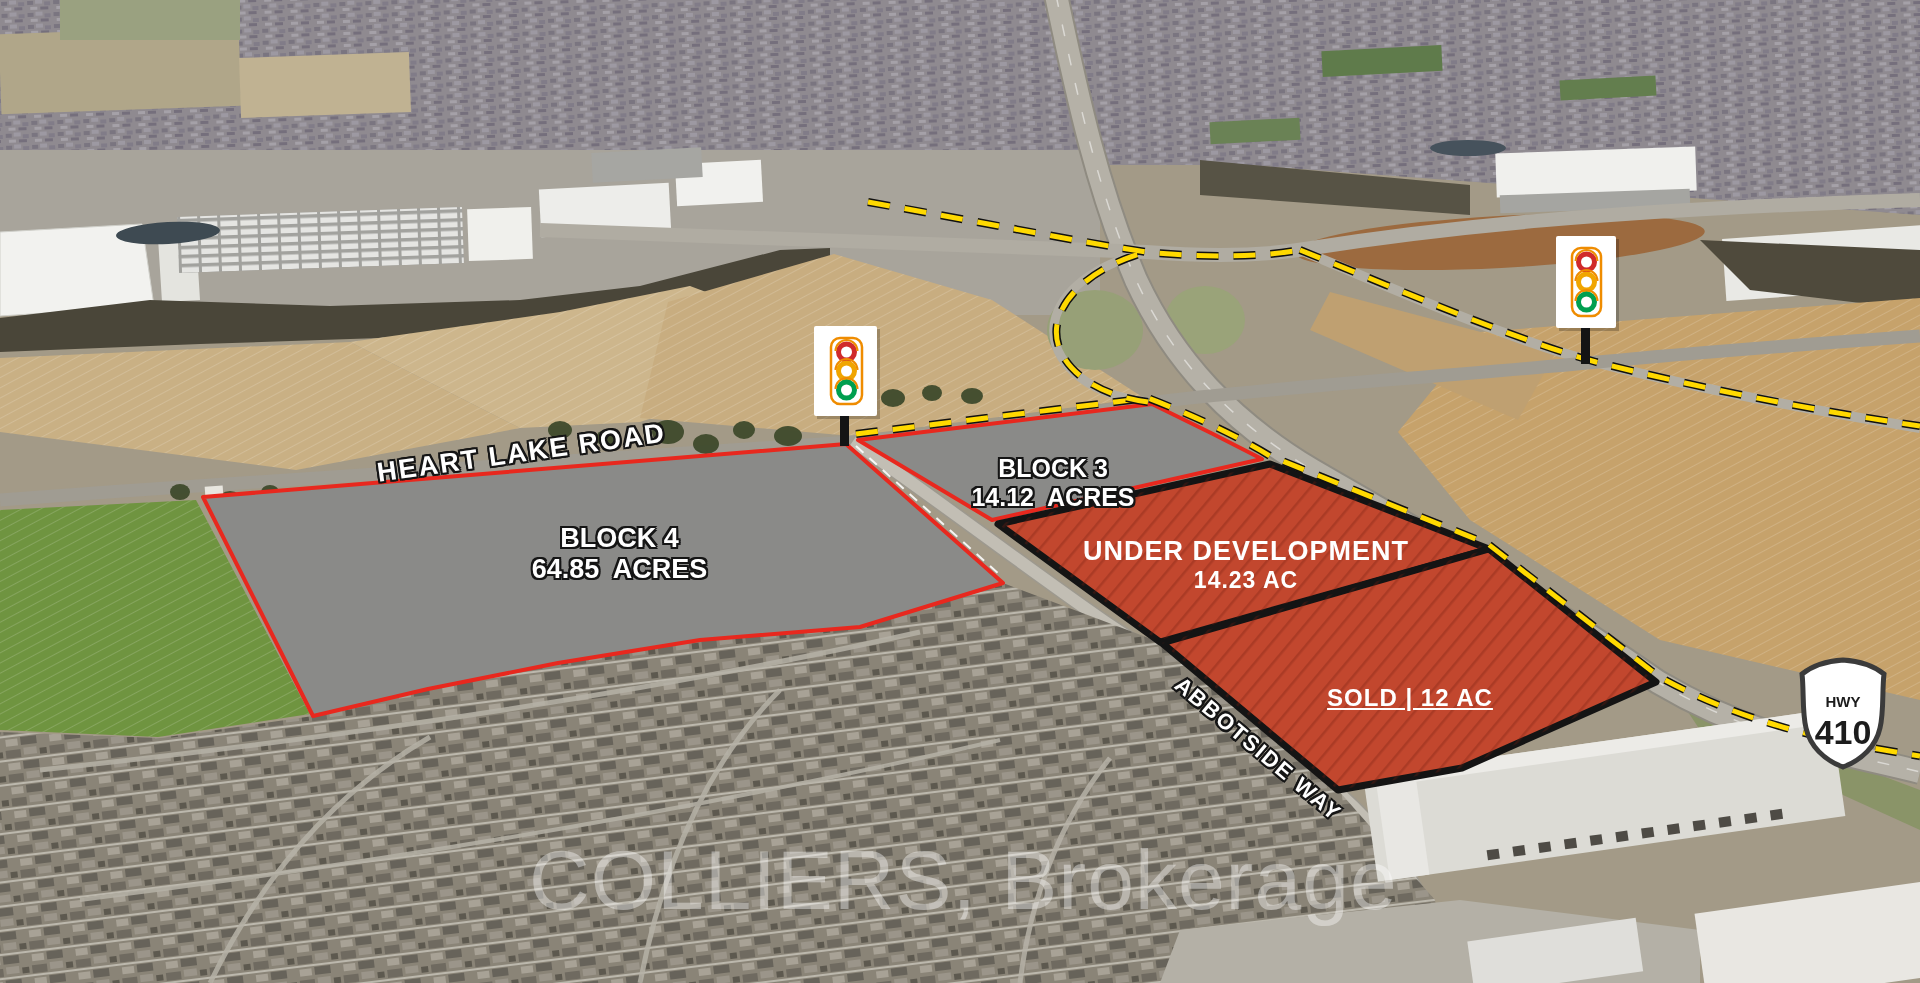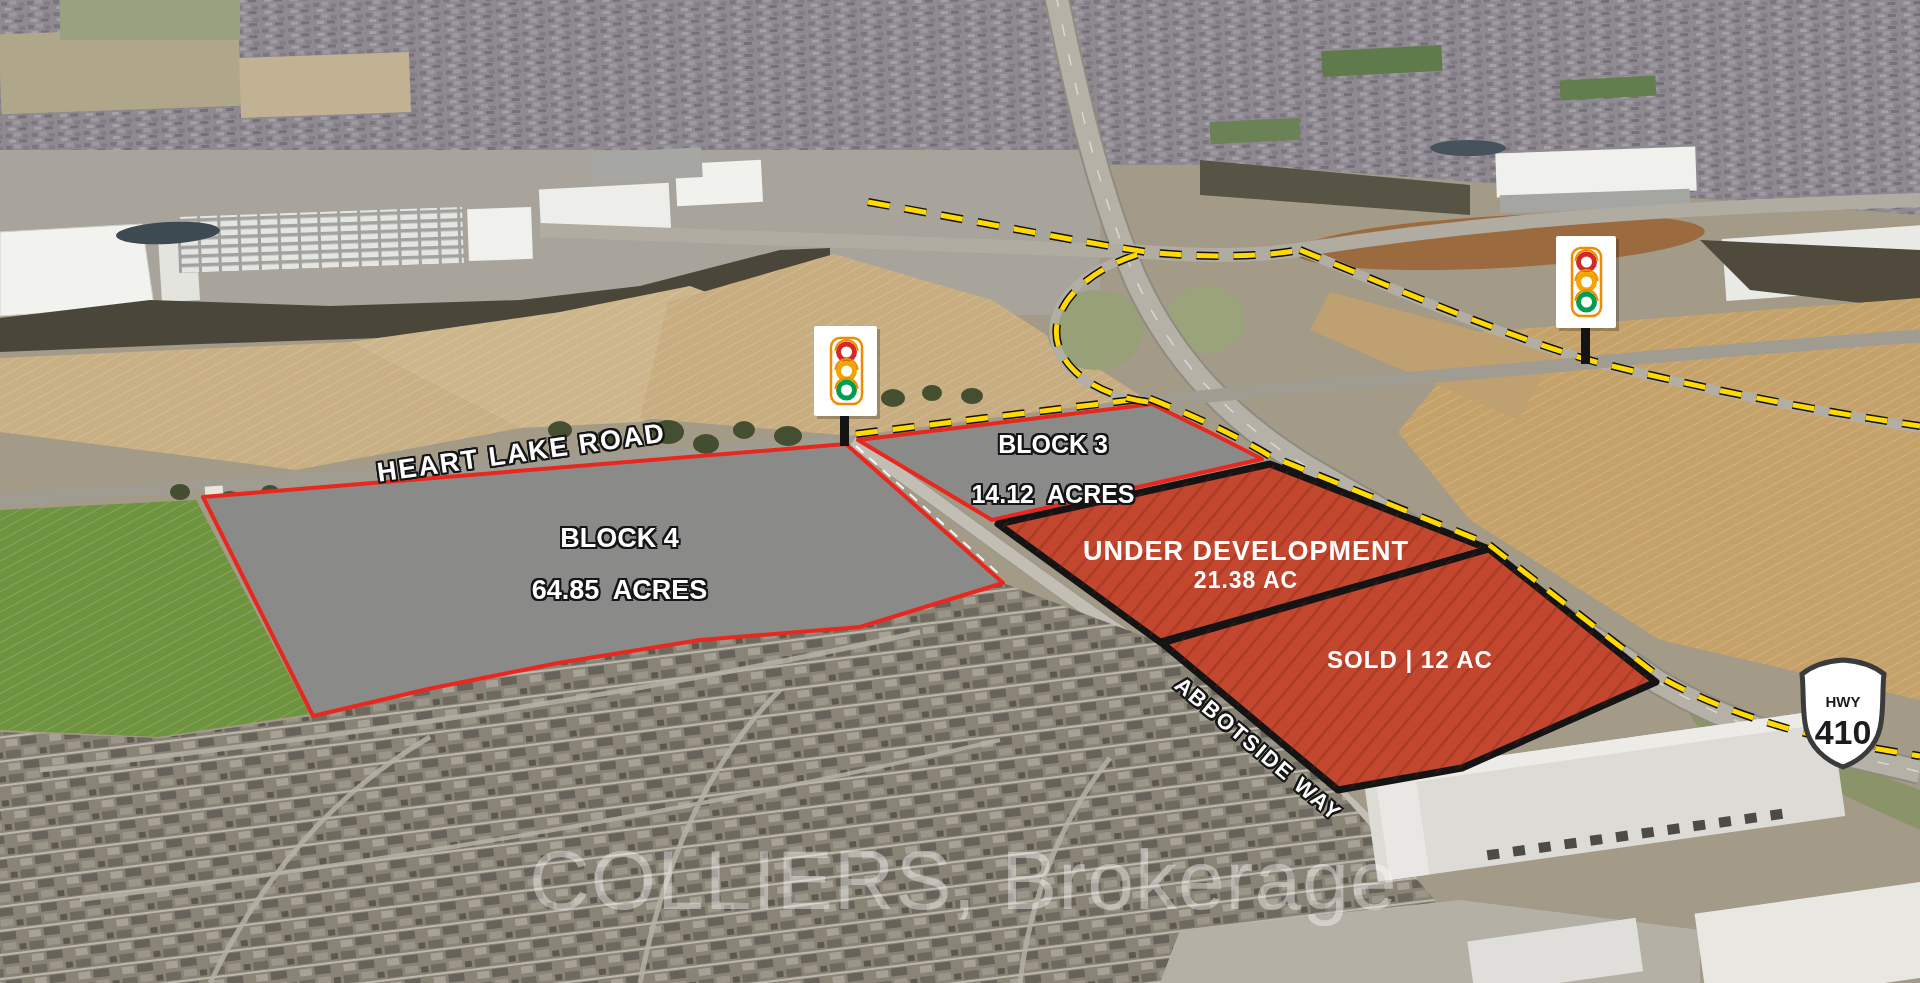--- a/index.html
+++ b/index.html
@@ -2,25 +2,25 @@
 <html><head>
 <meta charset="utf-8">
 <style>
   html,body{margin:0;padding:0;background:#a39a87;font-family:"Liberation Sans",sans-serif;}
   .stage{position:relative;width:1920px;height:983px;overflow:hidden;}
   .stage svg{position:absolute;left:0;top:0;}
   .lbl{position:absolute;color:#fff;font-weight:700;text-align:center;line-height:1.16;white-space:nowrap;z-index:6;}
   .outline{text-shadow:-2px -2px 0 #151515,2px -2px 0 #151515,-2px 2px 0 #151515,2px 2px 0 #151515,-2px 0 0 #151515,2px 0 0 #151515,0 -2px 0 #151515,0 2px 0 #151515;}
   .lbl-hlr{left:376px;top:438px;width:286px;font-size:27px;letter-spacing:2px;transform:rotate(-8deg);}
   .lbl-blk4{left:512px;top:523px;width:215px;font-size:27px;}
-  .lbl-blk3{left:948px;top:430px;width:210px;font-size:25px;}
-  .area-line{word-spacing:7px;margin-top:21px;}
+  .lbl-blk3{left:948px;top:454px;width:210px;font-size:25px;}
+  .area-line{word-spacing:7px;}
   .lbl-udev{left:1078px;top:536px;width:336px;font-size:27px;letter-spacing:1px;}
   .lbl-udev .sub{font-size:23px;letter-spacing:1px;}
-  .lbl-sold{left:1325px;top:646px;width:170px;font-size:24px;letter-spacing:1px;}
+  .lbl-sold{left:1325px;top:684px;width:170px;font-size:24px;letter-spacing:1px;text-decoration:underline;}
   .lbl-abb{left:1186px;top:672px;font-size:22px;letter-spacing:2px;transform:rotate(40deg);transform-origin:0 0;}
   .watermark{position:absolute;left:529px;top:832px;width:830px;font-size:84px;font-weight:400;color:rgba(255,255,255,0.40);text-align:center;white-space:nowrap;z-index:7;letter-spacing:1px;}
 </style>
 </head>
 <body>
 
 <div class="stage">
 <svg width="1920" height="983" viewBox="0 0 1920 983">
   <defs>
     <pattern id="suburbPat" width="26" height="12" patternUnits="userSpaceOnUse" patternTransform="rotate(-2)">
@@ -246,21 +246,21 @@
     <div class="area-line">64.85  ACRES</div>
   </div>
 
   <div class="lbl outline lbl-blk3">
     <div>BLOCK 3</div>
     <div class="area-line">14.12  ACRES</div>
   </div>
 
   <div class="lbl lbl-udev">
     <div>UNDER DEVELOPMENT</div>
-    <div class="sub">21.38 AC</div>
+    <div class="sub">14.23 AC</div>
   </div>
 
   <div class="lbl lbl-sold">SOLD | 12 AC</div>
 
   <div class="lbl outline lbl-abb">ABBOTSIDE WAY</div>
 
   <div class="watermark">COLLIERS, Brokerage</div>
 </div>
 
 </body></html>

